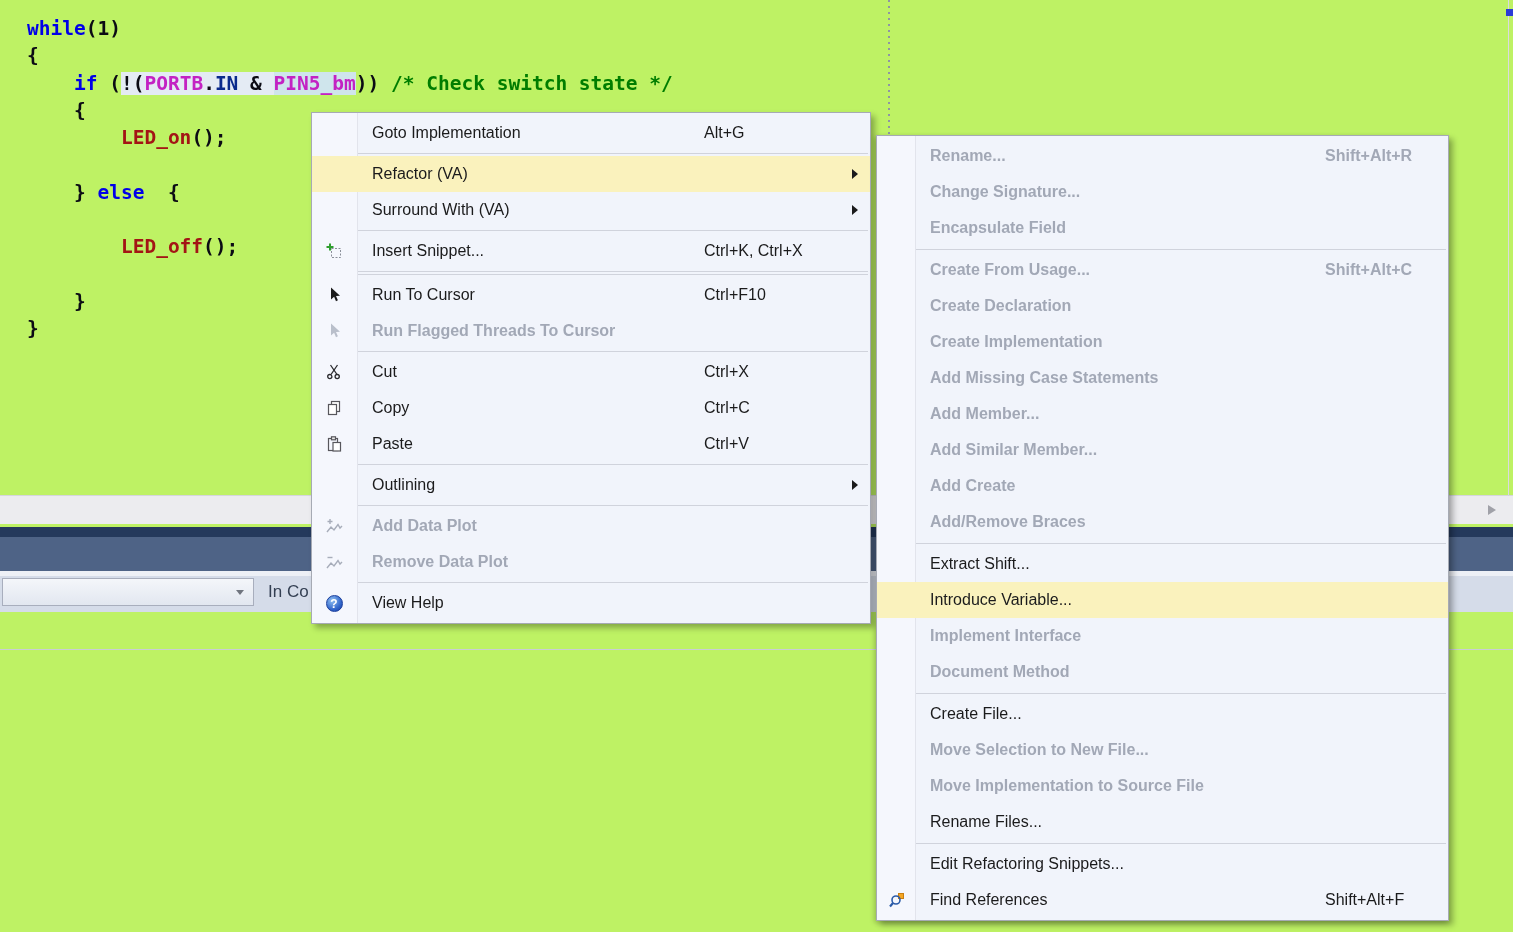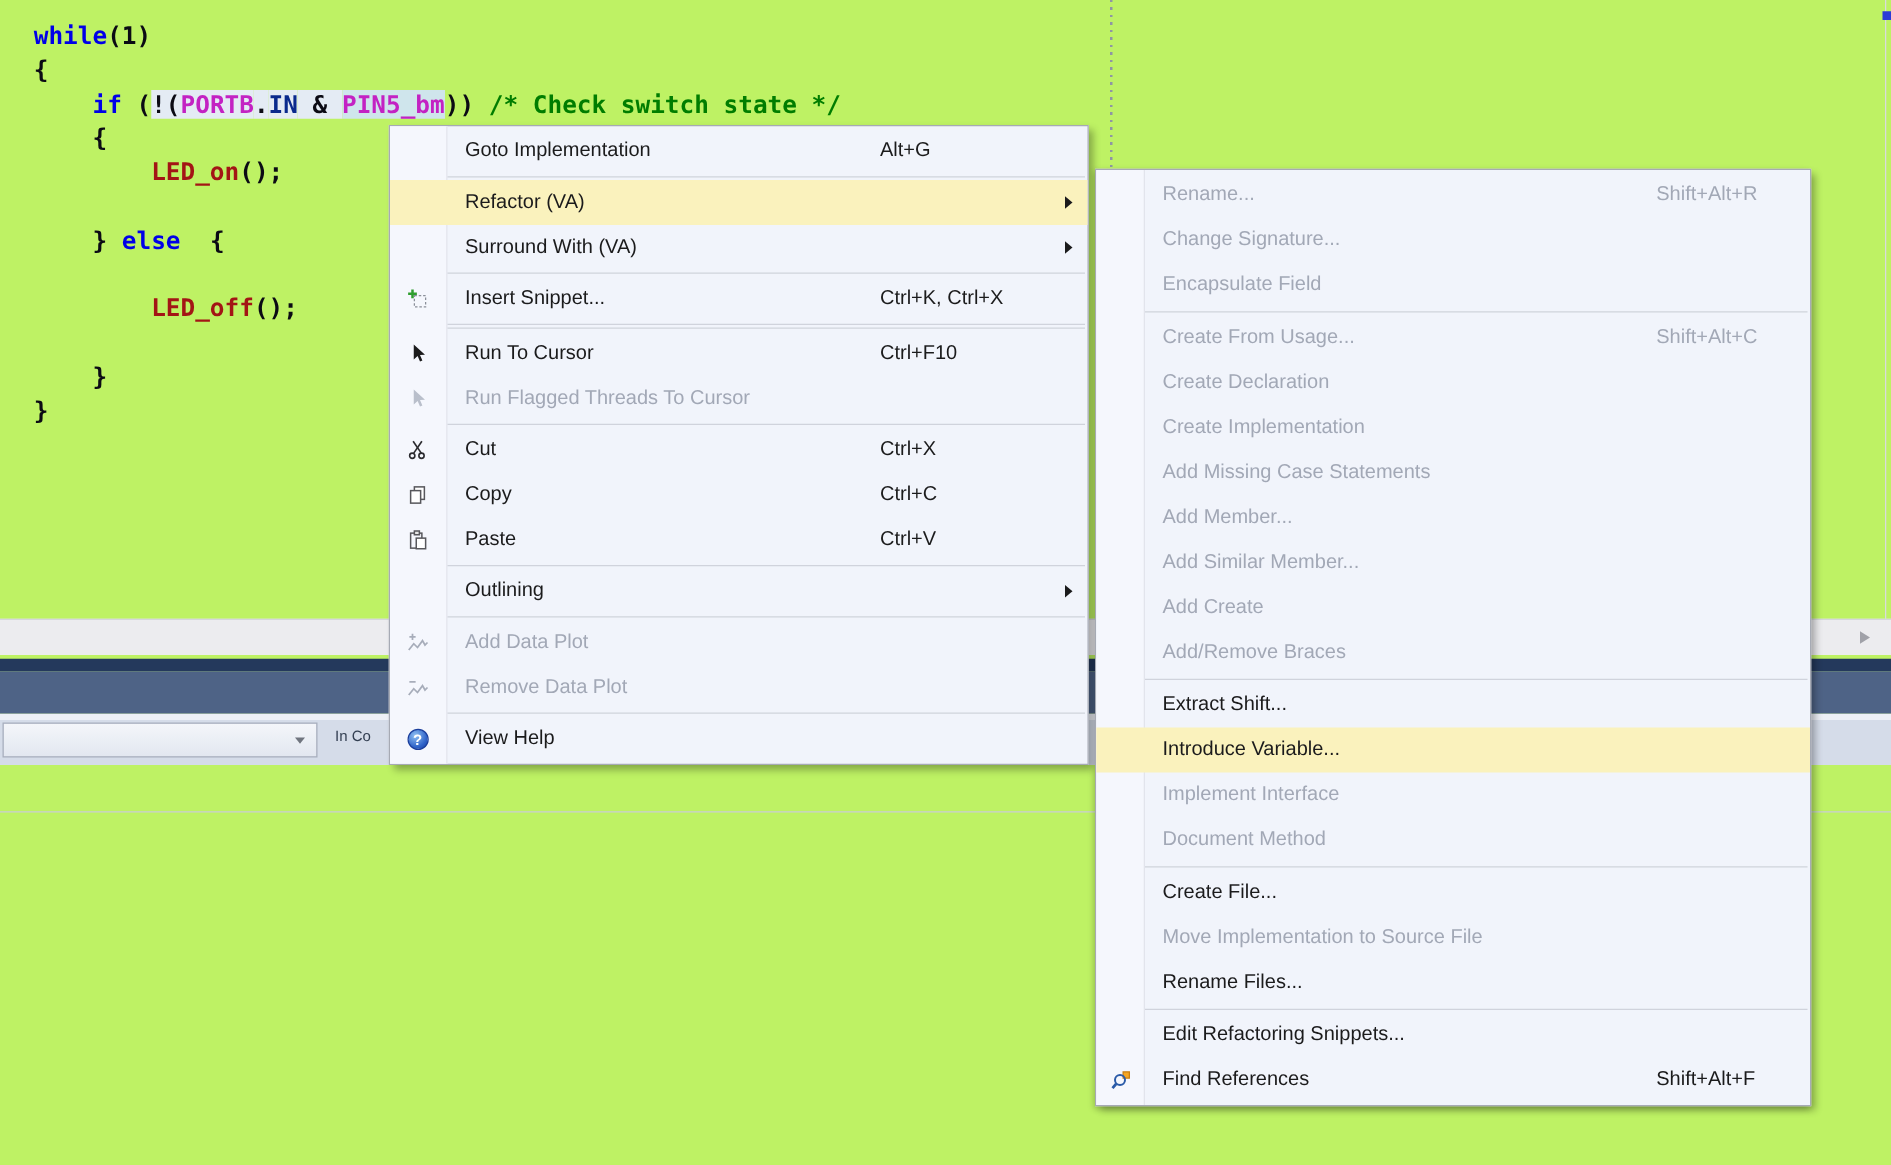--- a/index.html
+++ b/index.html
@@ -26,34 +26,34 @@
   .hscroll-arrow{position:absolute;left:1488px;top:9px;width:0;height:0;
                  border-left:8px solid #a0a1a8;border-top:5px solid transparent;border-bottom:5px solid transparent;}
   .bar-navy{position:absolute;left:0;top:527px;width:1513px;height:10px;background:#24395c;}
   .bar-steel{position:absolute;left:0;top:537px;width:1513px;height:34px;background:#4e6386;}
   .toolbar-row{position:absolute;left:0;top:571px;width:1513px;height:41px;
                background:linear-gradient(#edf0f6 0 5px,#d5dce9 5px 100%);}
   .combobox{position:absolute;left:2px;top:7px;width:252px;height:28px;box-sizing:border-box;
             border:1px solid #a8aebd;background:linear-gradient(#f4f6fa,#e2e7f0);}
   .combo-arrow{position:absolute;right:9px;top:11px;width:0;height:0;
                border-top:5px solid #70757f;border-left:4px solid transparent;border-right:4px solid transparent;}
-  .toolbar-label{position:absolute;left:268px;top:11px;font-size:12px;color:#333f52;}
+  .toolbar-label{position:absolute;left:268px;top:11px;font-size:17px;color:#333f52;}
   .panel-line{position:absolute;left:0;top:649px;width:1513px;height:1px;background:#c9cdd5;}
   
   .menu{position:absolute;background:#f1f4fb;border:1px solid #a6aab4;padding:2px 0;
         box-shadow:4px 4px 6px rgba(0,0,0,0.30);font-size:16px;color:#1b1b1c;}
   .menu .icon-col{position:absolute;top:0;bottom:0;left:0;background:#f5f7fd;border-right:1px solid #e2e4ec;}
-  .menu1{left:311px;top:100px;width:558px;z-index:10;}
+  .menu1{left:311px;top:112px;width:558px;z-index:10;}
   .menu1 .icon-col{width:45px;}
   .menu2{left:876px;top:135px;width:571px;z-index:11;box-shadow:4px 4px 6px rgba(0,0,0,0.30),-2px 2px 5px rgba(0,0,0,0.18);}
   .menu2 .icon-col{width:38px;}
   .menu-item{position:relative;height:36px;display:flex;align-items:center;z-index:1;}
   .menu1 .menu-item{padding-left:60px;}
   .menu2 .menu-item{padding-left:53px;}
-  .menu-item.disabled{color:#a2a8b6;}
+  .menu-item.disabled{color:#a2a8b6;font-weight:bold;}
   .menu-item.hl{background:#faf2bd;}
   .menu-item .shortcut{position:absolute;}
   .menu1 .shortcut{left:392px;}
   .menu2 .shortcut{left:448px;}
   .mi-icon{position:absolute;top:50%;transform:translateY(-50%);width:18px;height:18px;
            display:flex;align-items:center;justify-content:center;}
   .menu1 .mi-icon{left:13px;}
   .menu2 .mi-icon{left:10px;}
   .mi-arrow{position:absolute;right:12px;width:0;height:0;border-left:6px solid #1b1b1c;
             border-top:5px solid transparent;border-bottom:5px solid transparent;}
@@ -248,20 +248,23 @@
         <span>Implement Interface</span>
       </div>
       <div class="menu-item disabled">
         <span>Document Method</span>
       </div>
       <div class="sep"></div>
       <div class="menu-item">
         <span>Create File...</span>
       </div>
       <div class="menu-item disabled">
+        <span>Move Selection to New File...</span>
+      </div>
+      <div class="menu-item disabled">
         <span>Move Implementation to Source File</span>
       </div>
       <div class="menu-item">
         <span>Rename Files...</span>
       </div>
       <div class="sep"></div>
       <div class="menu-item">
         <span>Edit Refactoring Snippets...</span>
       </div>
       <div class="menu-item">

